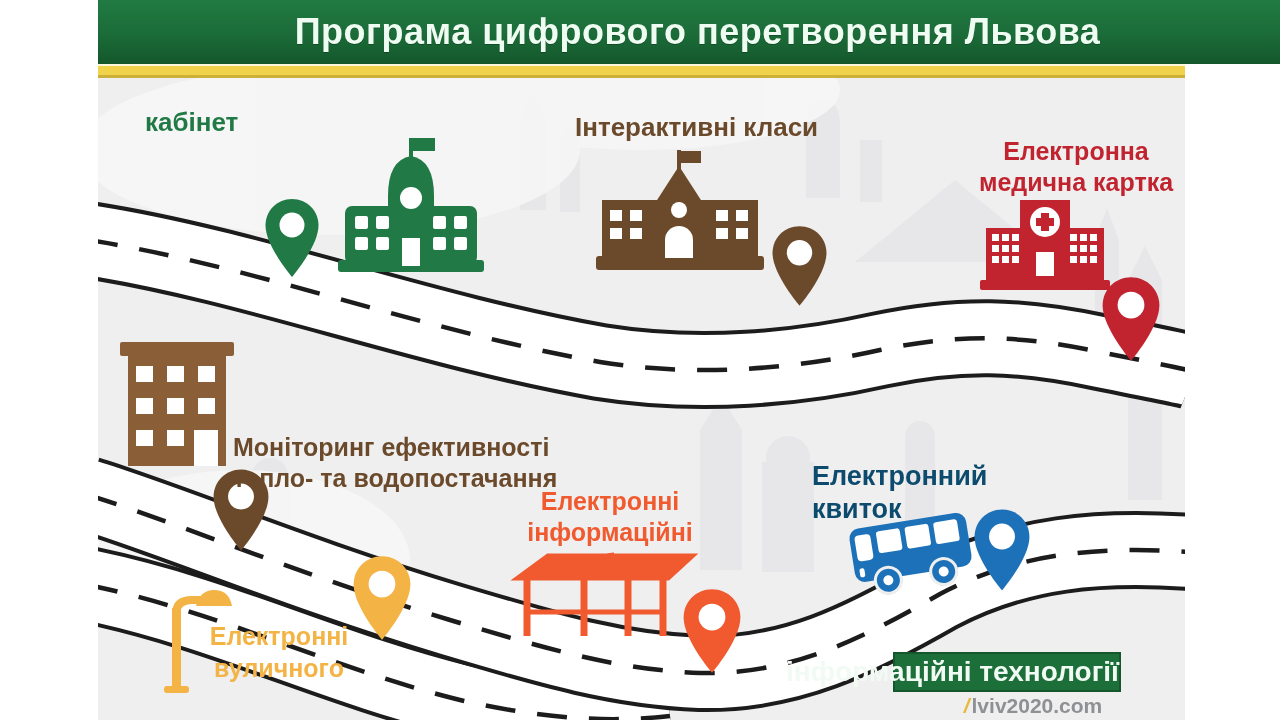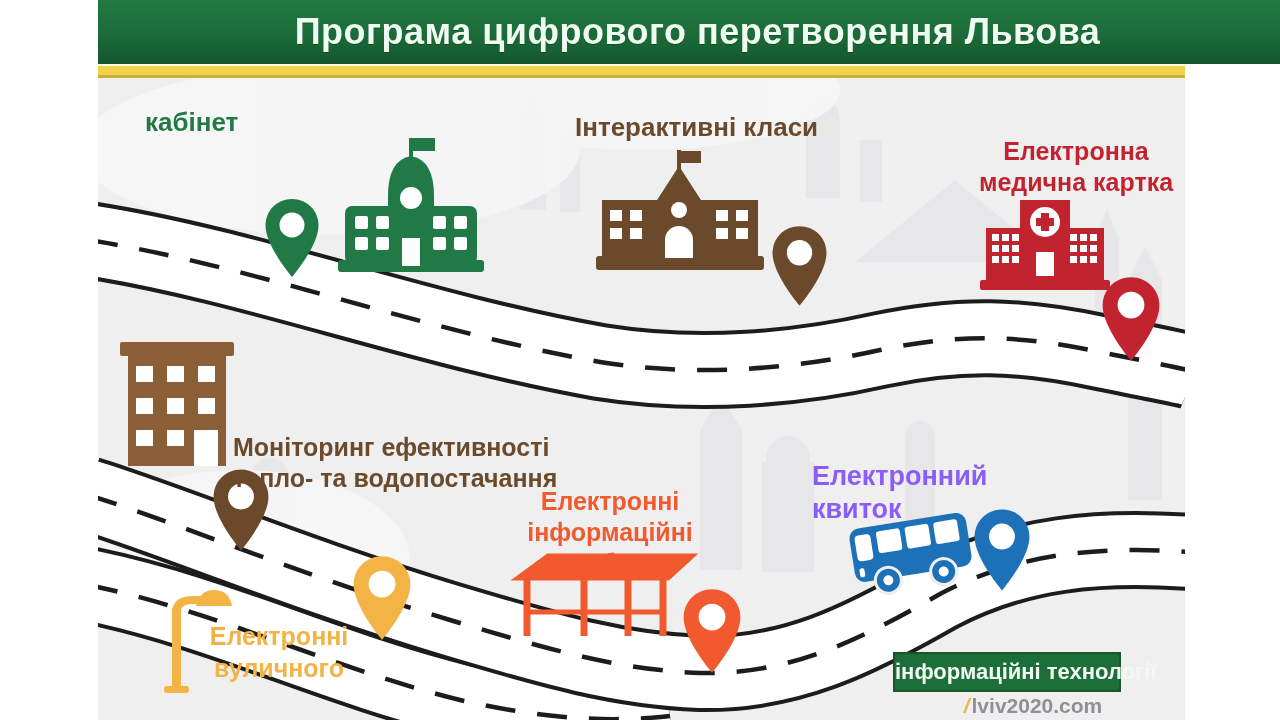--- a/index.html
+++ b/index.html
@@ -26,33 +26,33 @@
     position:absolute;left:98px;top:64px;width:1087px;height:14px;z-index:5;
     background:linear-gradient(#fdf8da 0 2px,#f1d34b 2px 11px,#cdb038 11px 14px);
   }
   .label{position:absolute;font-weight:bold;z-index:6;}
   .label span{display:block;}
   .c-green{color:#217a46;}
   .c-brown{color:#6b4a2b;}
   .c-red{color:#c2242f;}
   .c-amber{color:#f3b345;}
   .c-orange{color:#f05a2e;}
-  .c-blue{color:#8b5cf6;}
+  .c-blue{color:#0c4a6e;}
   .t-open-budget{left:145px;top:106px;font-size:26px;line-height:32px;}
   .t-classes{left:575px;top:112px;font-size:26px;line-height:30px;}
   .t-medcard{left:970px;top:136px;width:212px;text-align:center;font-size:25px;line-height:31px;}
   .t-monitoring{left:233px;top:396px;font-size:25px;line-height:31px;margin-top:36px;}
   .t-lighting{left:190px;top:620px;width:178px;text-align:center;font-size:25px;line-height:32px;}
   .t-boards{left:495px;top:486px;width:230px;text-align:center;font-size:25px;line-height:31px;}
   .t-ticket{left:812px;top:460px;font-size:27px;line-height:33px;}
   .badge{
     position:absolute;left:893px;top:652px;width:228px;height:40px;z-index:7;
     background:#1d6f3a;border:2px solid #14572c;box-sizing:border-box;
-    display:flex;align-items:center;justify-content:flex-start;
-    color:#f2faf4;font-weight:bold;font-size:22px;white-space:nowrap;
+    display:flex;align-items:center;justify-content:flex-end;
+    color:#f2faf4;font-weight:bold;font-size:28px;white-space:nowrap;
   }
   .site{
     position:absolute;left:893px;top:694px;width:280px;z-index:7;
     text-align:center;font-weight:bold;font-size:21px;color:#8f9093;
   }
   .site .slash{color:#e8b83c;margin-right:2px;font-style:italic;}
 </style>
 </head>
 <body>
 

